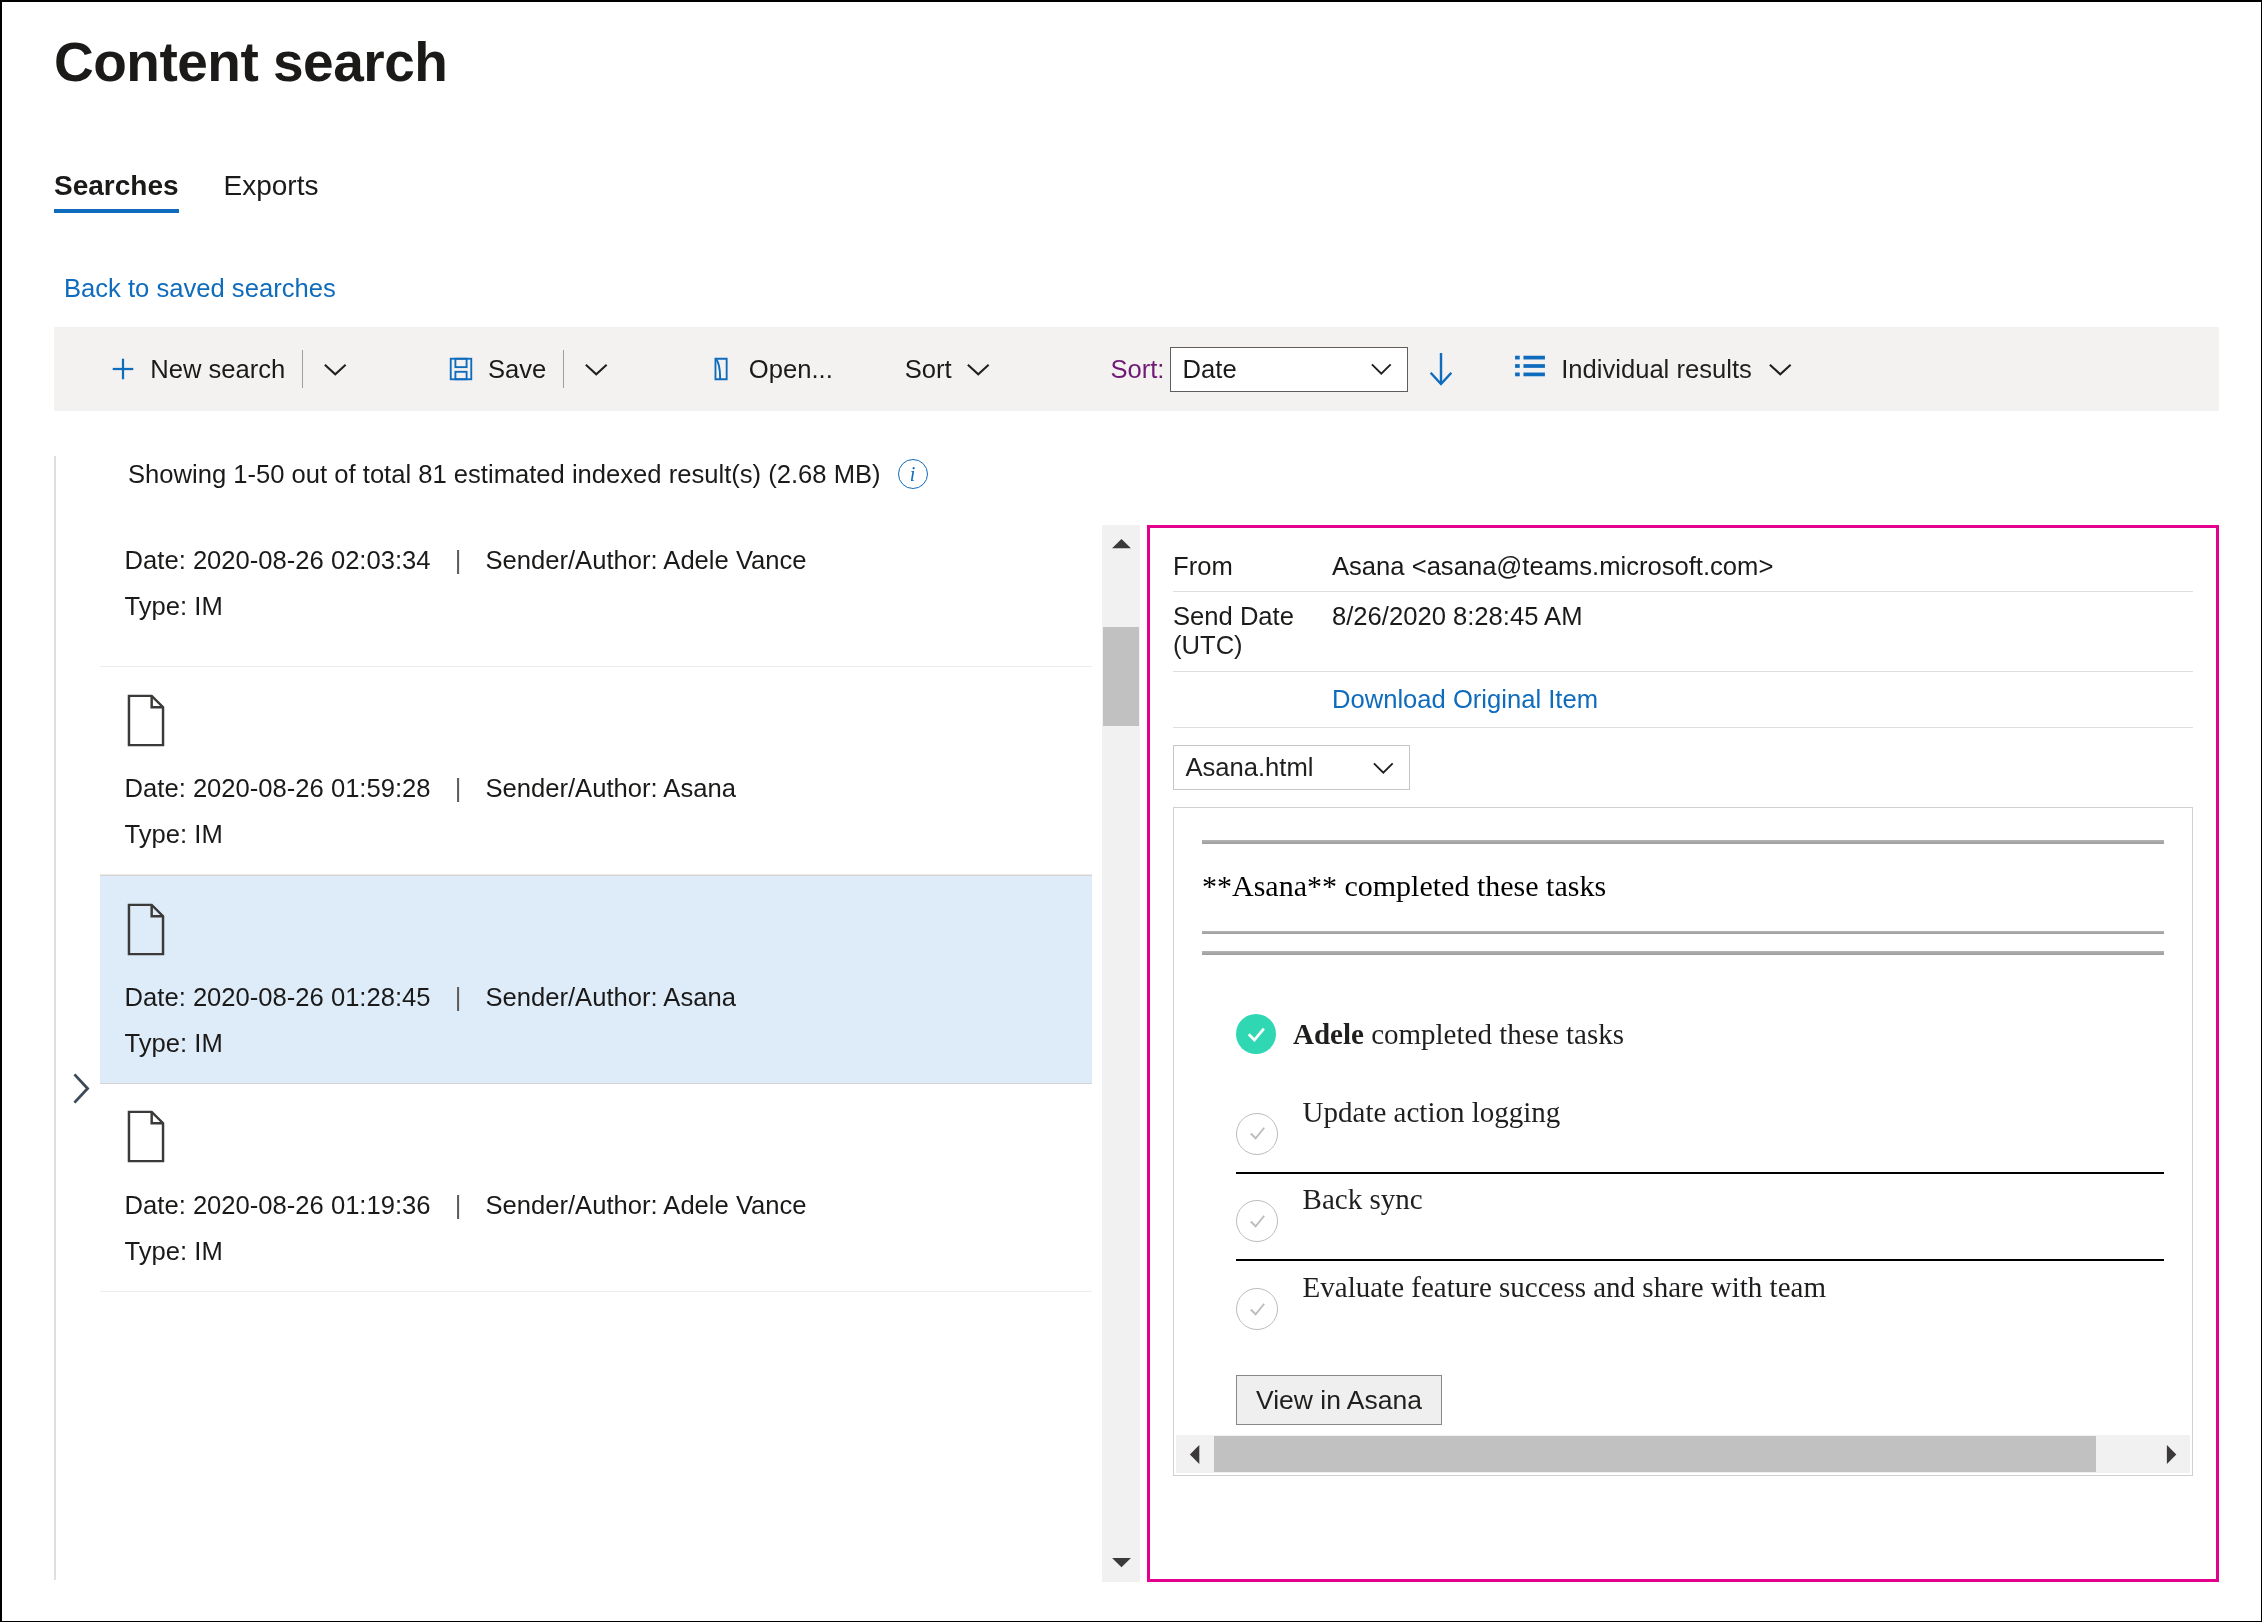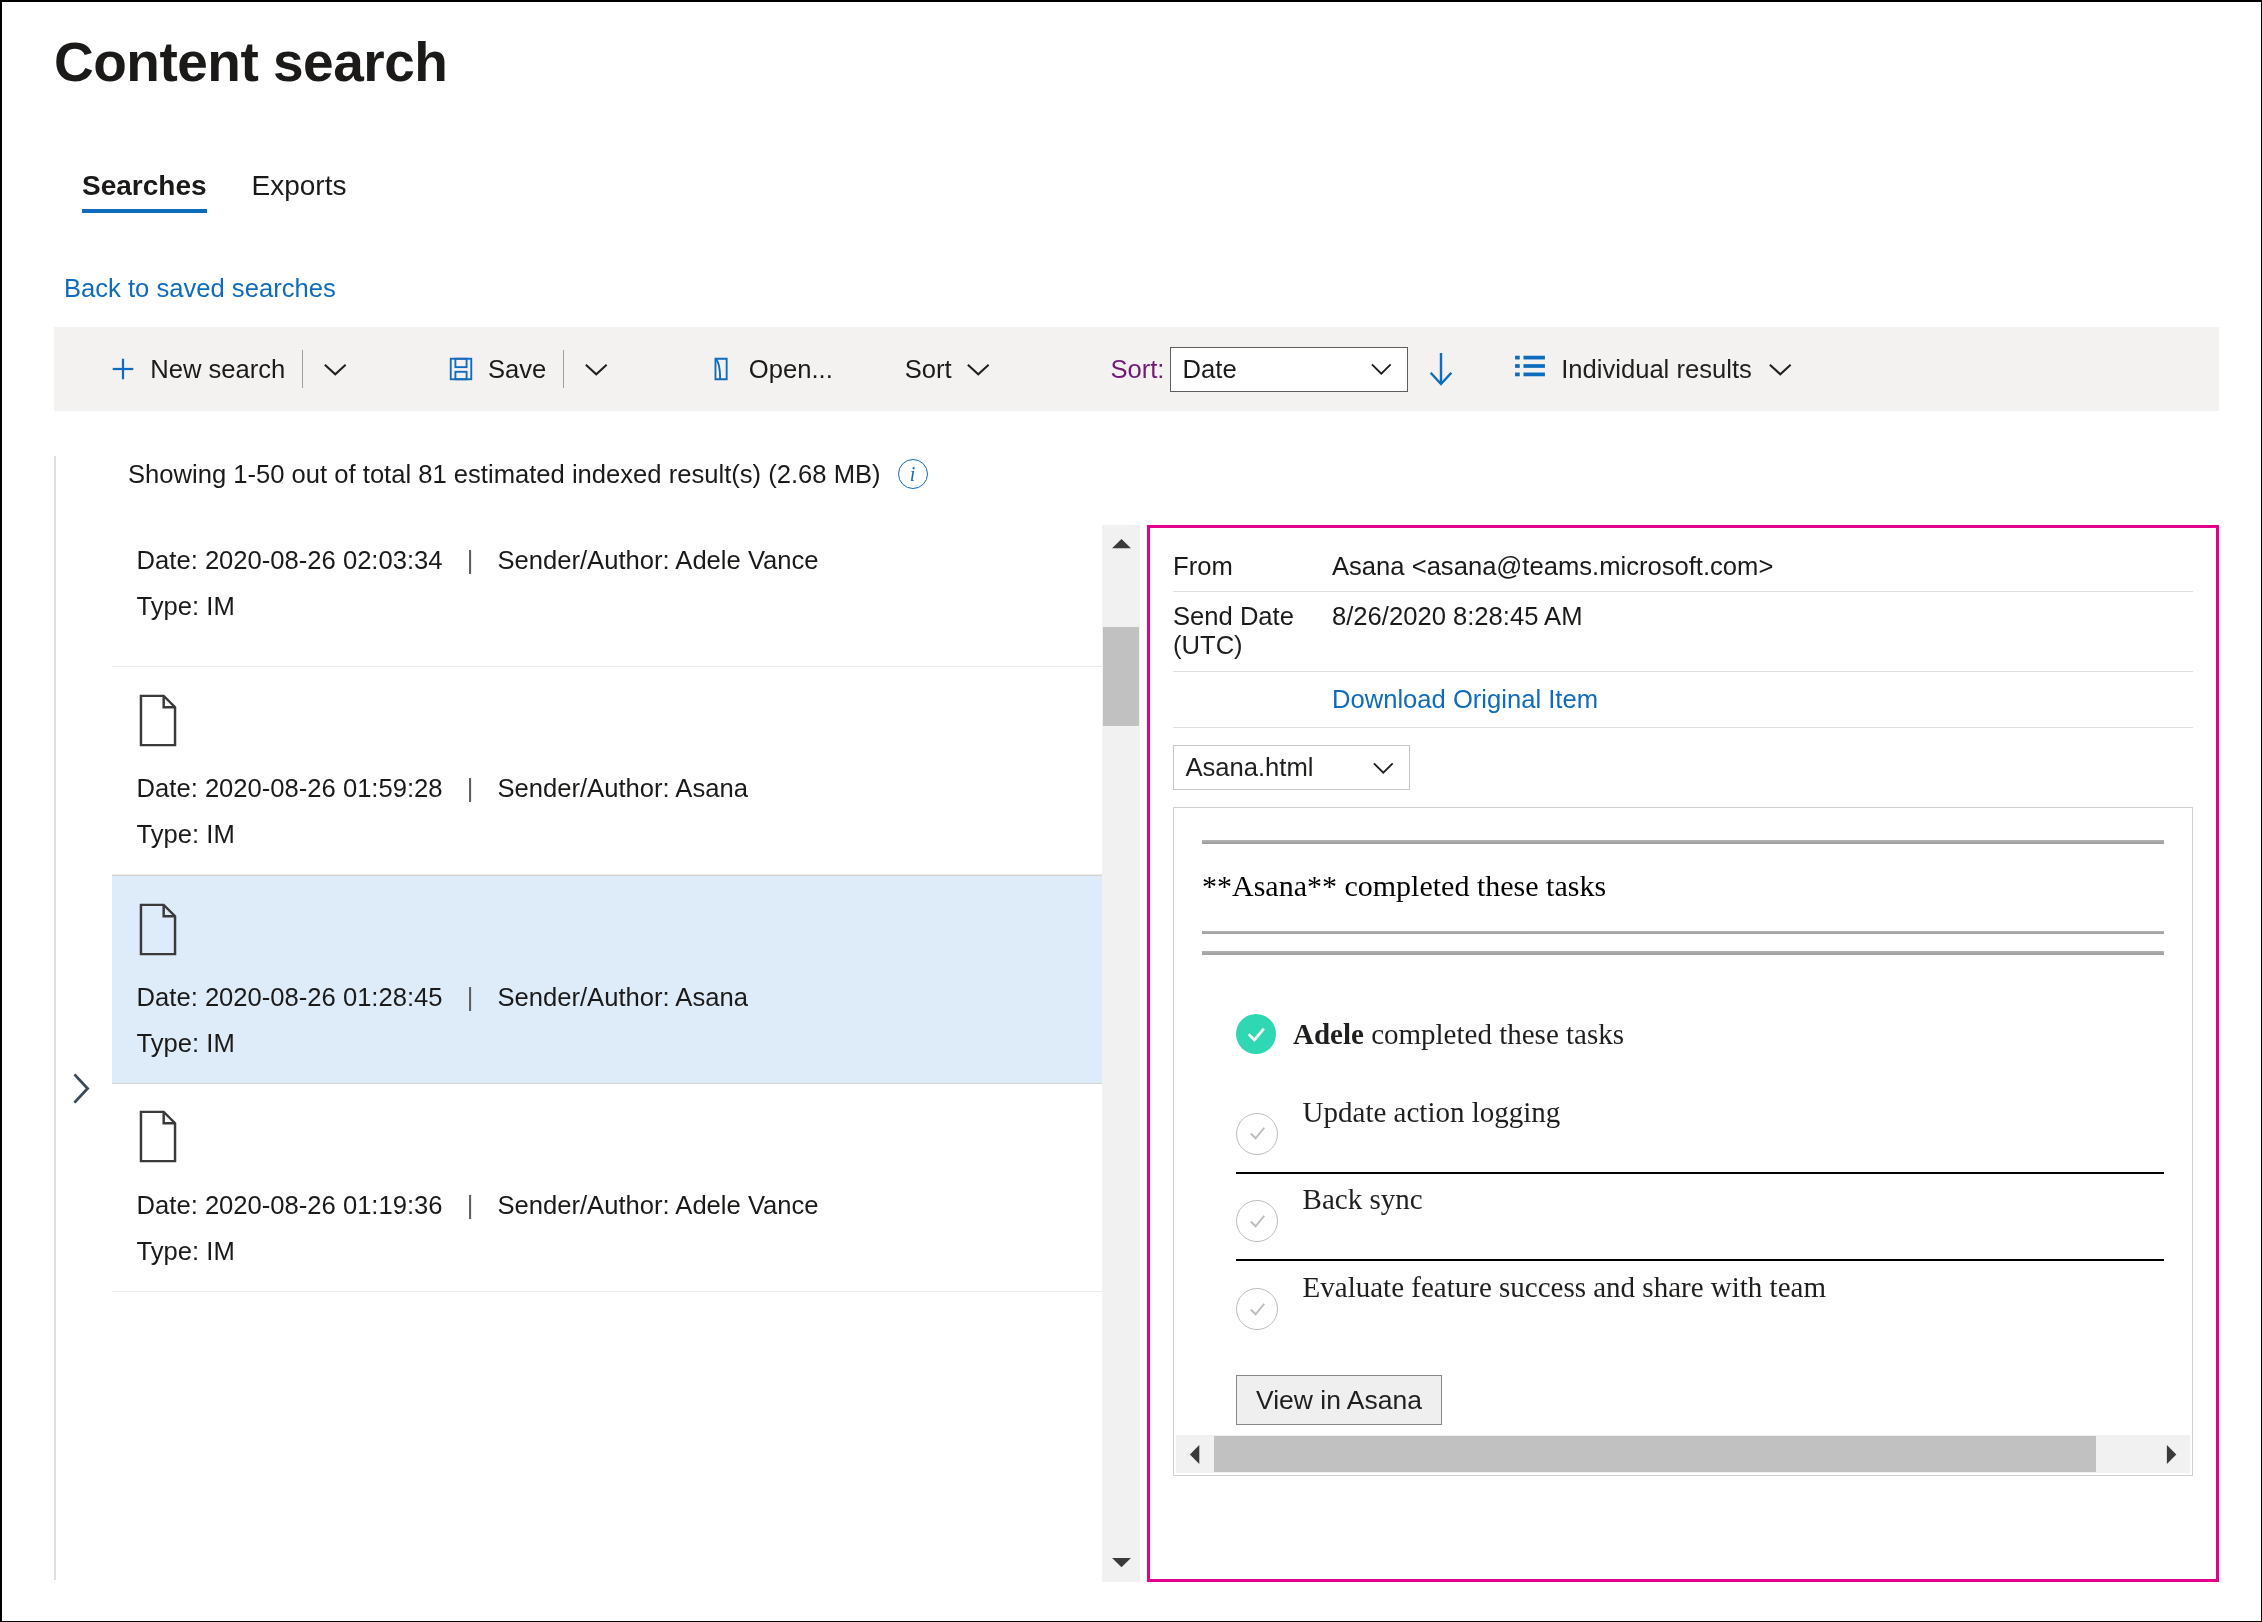--- a/index.html
+++ b/index.html
@@ -37,21 +37,21 @@
     gap: 45px;
     align-items: flex-end;
   }
   .tab {
     font-size: 28px;
     color: #1b1a19;
     padding-bottom: 11.4px;
     position: relative;
     cursor: pointer;
   }
-  .tab.selected { font-weight: bold; margin-left: 28px; }
+  .tab.selected { font-weight: bold; }
   .tab.selected::after {
     content: "";
     position: absolute;
     left: 0; right: 0; bottom: 0;
     height: 4.7px;
     background: #0f6cbd;
   }
 
   .back-link {
     position: absolute;
@@ -178,21 +178,21 @@
   .expander {
     position: absolute;
     left: 55px; top: 1058px;
     width: 47px; height: 57px;
     display: flex; align-items: center; justify-content: center;
     cursor: pointer;
   }
 
   .results-list {
     position: absolute;
-    left: 110px; top: 523px;
+    left: 98px; top: 523px;
     width: 992px; height: 1041px;
     overflow: hidden;
     background: #ffffff;
   }
   .result-item {
     position: relative;
     padding: 21px 24.6px 24.6px 24.6px;
     border-bottom: 1.9px solid #edebe9;
     cursor: pointer;
     min-height: 142px;

